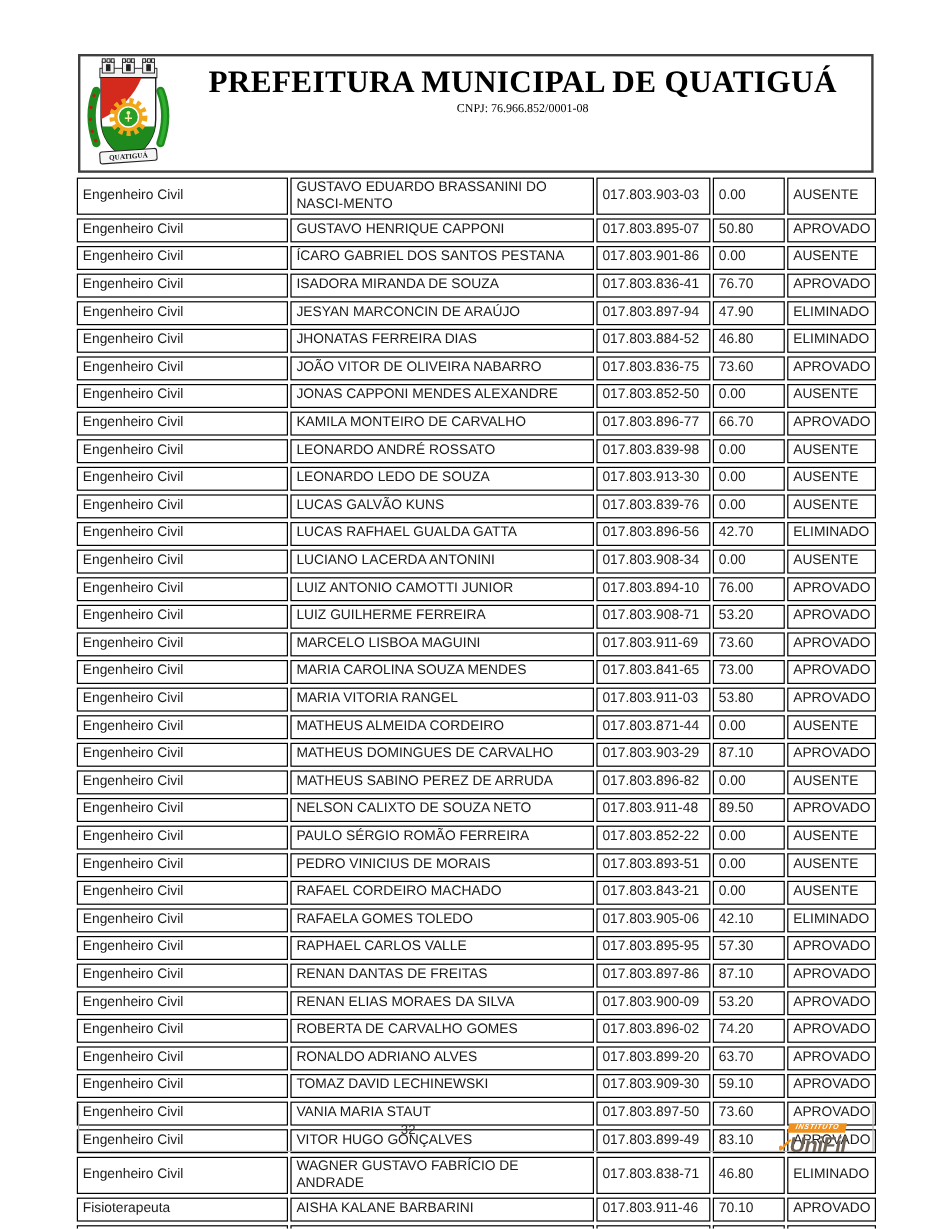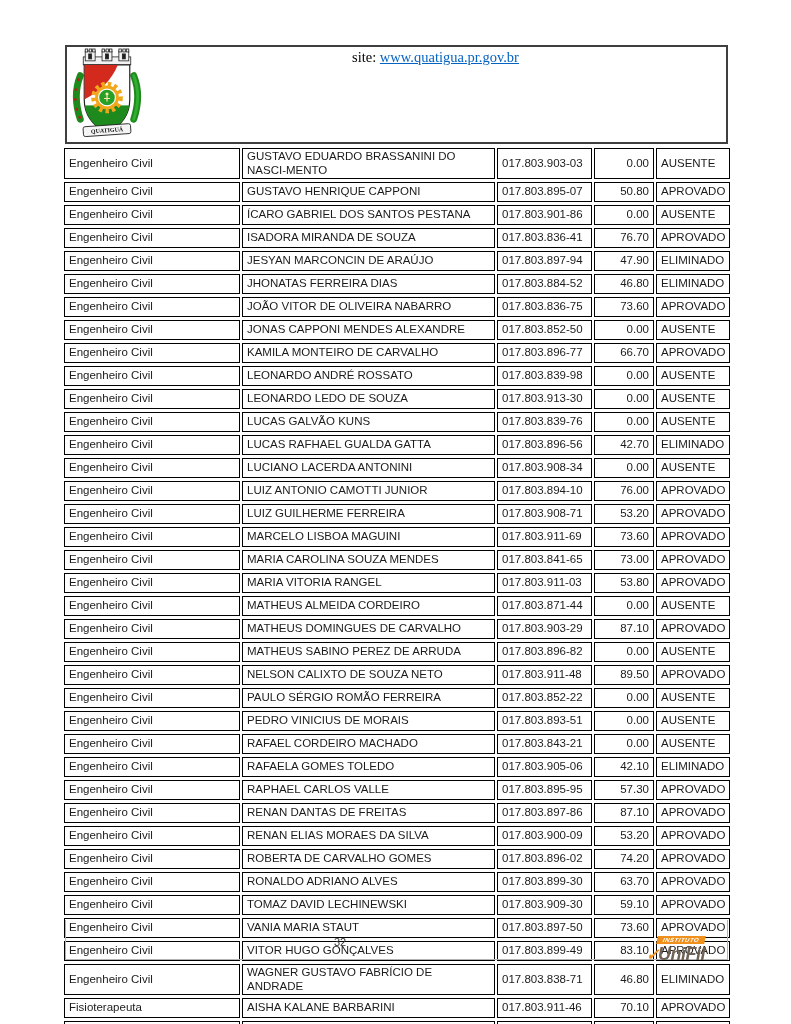--- a/index.html
+++ b/index.html
@@ -28,21 +28,21 @@
   table.results {
     position:absolute; left:62px; top:145px; width:668px;
     border-collapse:separate; border-spacing:2px 3px; table-layout:fixed;
   }
   table.results td {
     border:1px solid #000; font-size:11.5px; color:#1b1b1b;
     padding:1px 4px; height:16px; line-height:1.18; vertical-align:middle;
     overflow:hidden; background:#fff;
   }
   td.c-doc   { padding:1px 2px; font-size:11px;margin-left:36px; }
-  td.c-score { text-align:right; }
+  td.c-score { text-align:left; }
 
   
   .footer-box {
     position:absolute; left:65px; top:920px; width:663px; height:40px;
     border:1px solid #b3b3b3; border-top:none; box-sizing:border-box;
   }
   .page-number {
     position:absolute; left:268px; top:16px; font-size:11px; color:#333;
   }
   .unifil { position:absolute; right:22px; top:8px; width:72px; text-align:right; }
@@ -118,22 +118,22 @@
         </g>
       </g>
 
       <g>
         <rect x="13" y="78" width="48" height="10" rx="2" fill="#f5f5f5" stroke="#222" stroke-width="0.9" transform="rotate(-4 37 83)"></rect>
         <text x="37" y="85.2" text-anchor="middle" font-size="6" font-family="Liberation Serif, serif" font-weight="bold" fill="#111" transform="rotate(-4 37 83)">QUATIGUÁ</text>
       </g>
     </svg>
 
     <div class="header-text">
-      <div class="header-site"><span>site:</span>
-        <a href="#">www.quatigua.pr.gov.br</a></div>
+      <div class="header-title">PREFEITURA MUNICIPAL DE QUATIGUÁ</div>
+      <div class="header-cnpj">CNPJ: 76.966.852/0001-08</div>
     </div>
   </div>
 
   <table class="results">
     <colgroup>
       <col style="width:176px">
         <col style="width:253px">
         <col style="width:95px">
         <col style="width:60px">
         <col style="width:74px">
@@ -352,21 +352,21 @@
         <tr>
           <td class="c-cargo">Engenheiro Civil</td>
           <td class="c-name">ROBERTA DE CARVALHO GOMES</td>
           <td class="c-doc">017.803.896-02</td>
           <td class="c-score">74.20</td>
           <td class="c-status">APROVADO</td>
         </tr>
         <tr>
           <td class="c-cargo">Engenheiro Civil</td>
           <td class="c-name">RONALDO ADRIANO ALVES</td>
-          <td class="c-doc">017.803.899-30</td>
+          <td class="c-doc">017.803.899-20</td>
           <td class="c-score">63.70</td>
           <td class="c-status">APROVADO</td>
         </tr>
         <tr>
           <td class="c-cargo">Engenheiro Civil</td>
           <td class="c-name">TOMAZ DAVID LECHINEWSKI</td>
           <td class="c-doc">017.803.909-30</td>
           <td class="c-score">59.10</td>
           <td class="c-status">APROVADO</td>
         </tr>

